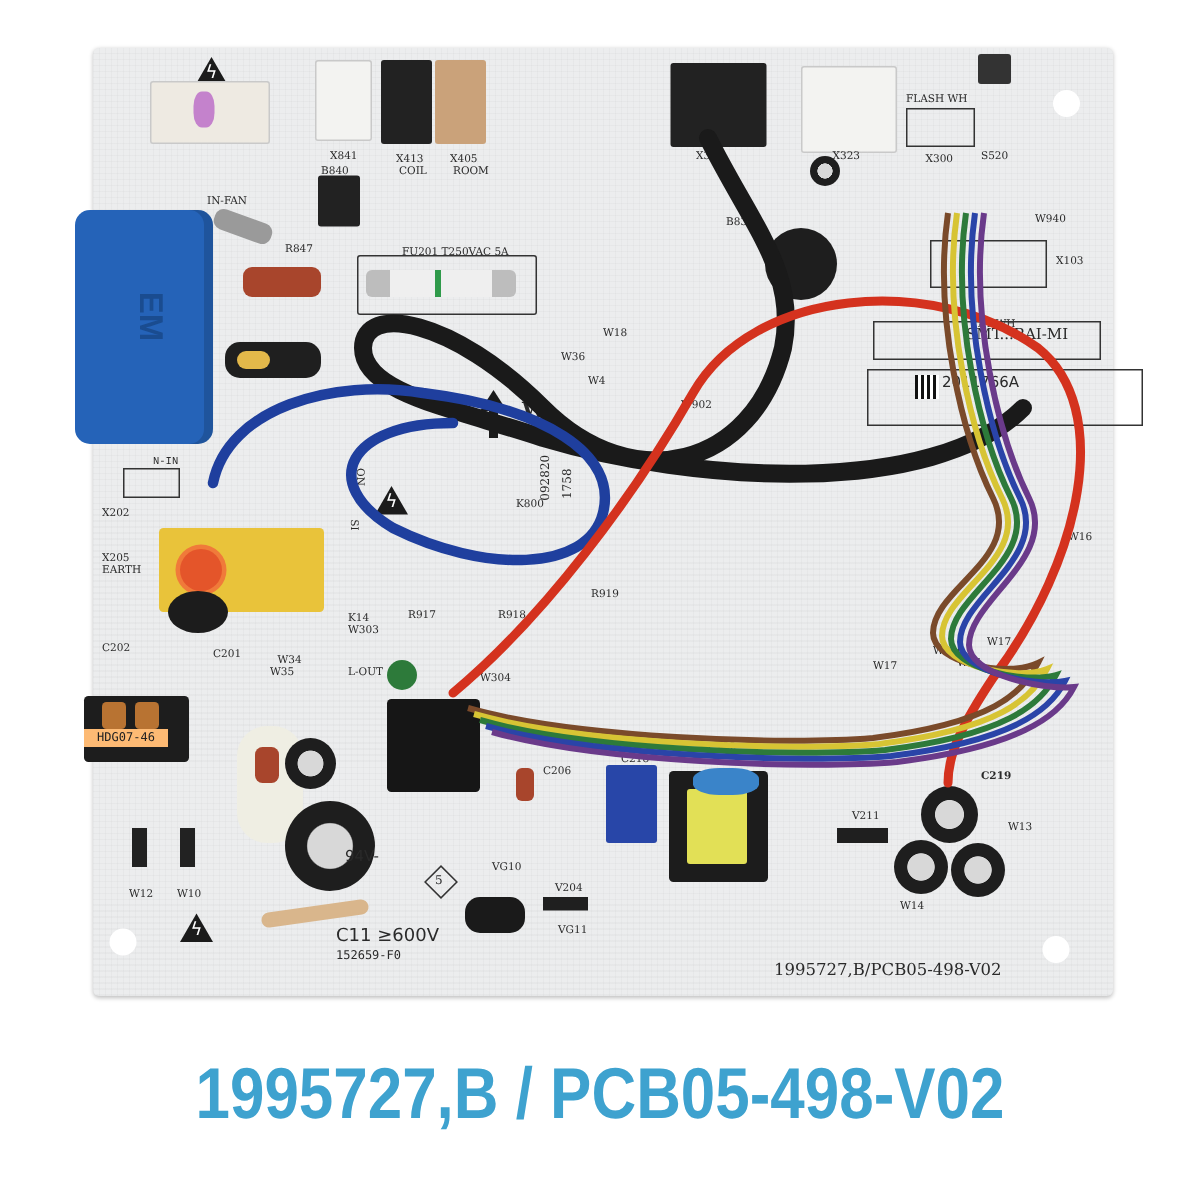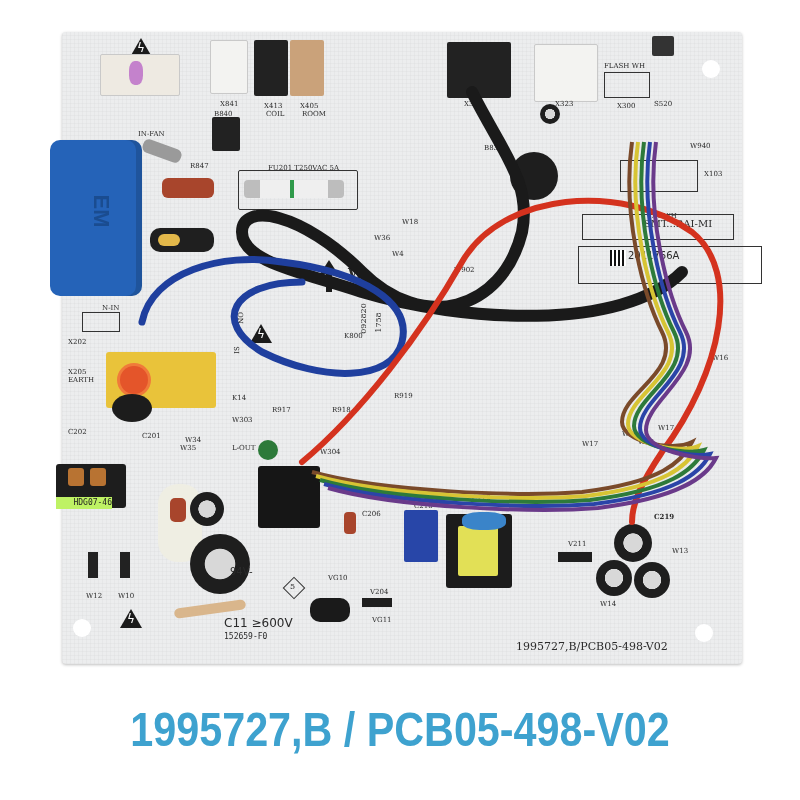--- a/index.html
+++ b/index.html
@@ -95,42 +95,42 @@
   <div class="silk" style="left:306px;top:286px;transform:rotate(-90deg);font-size:8px;">1758</div>
 
   <div class="outline" style="left:520px;top:182px;width:150px;height:24px;"></div>
   <div class="silk silk-m" style="left:582px;top:186px;">SMT...RAI-MI</div>
   <div class="outline" style="left:516px;top:214px;width:182px;height:36px;"></div>
   <div class="abs" style="left:548px;top:218px;width:16px;height:16px;background:repeating-linear-gradient(90deg,#111 0 2px,#fff 2px 4px);"></div>
   <div class="silk silk-m" style="left:566px;top:218px;font-family:'DejaVu Sans',sans-serif;">2011766A</div>
 
   <div class="outline" style="left:20px;top:280px;width:36px;height:18px;"></div>
   <div class="silk" style="left:6px;top:306px;">X202</div>
-  <div class="silk" style="left:40px;top:272px;">N-IN</div>
+  <div class="silk" style="left:40px;top:272px;font-family:Liberation Mono, monospace;">N-IN</div>
   <div class="silk" style="left:6px;top:336px;">X205</div>
   <div class="silk" style="left:6px;top:344px;">EARTH</div>
   <div class="abs" style="left:44px;top:320px;width:110px;height:56px;background:#e9c33a;border-radius:3px;">
     <div style="position:absolute;left:14px;top:14px;width:28px;height:28px;border-radius:50%;background:#e4552a;box-shadow:0 0 0 3px #f07a3a;"></div>
   </div>
   <div class="abs" style="left:50px;top:362px;width:40px;height:28px;background:#1c1c1c;border-radius:50%;"></div>
   <div class="silk" style="left:80px;top:400px;">C201</div>
   <div class="silk" style="left:6px;top:396px;">C202</div>
   <div class="silk" style="left:123px;top:404px;">W34</div>
   <div class="silk" style="left:118px;top:412px;">W35</div>
   <div class="silk" style="left:170px;top:384px;">W303</div>
   <div class="silk" style="left:170px;top:412px;">L-OUT</div>
-  <div class="silk" style="left:170px;top:362px;">K14</div>
+  <div class="silk" style="left:170px;top:376px;">K14</div>
   <div class="silk" style="left:210px;top:374px;">R917</div>
   <div class="silk" style="left:270px;top:374px;">R918</div>
   <div class="silk" style="left:332px;top:360px;">R919</div>
 
   <div class="abs" style="left:-6px;top:432px;width:70px;height:44px;background:#1d1d1d;border-radius:3px;">
     <div style="position:absolute;left:12px;top:4px;width:16px;height:18px;background:#b87332;border-radius:3px;"></div>
     <div style="position:absolute;left:34px;top:4px;width:16px;height:18px;background:#b87332;border-radius:3px;"></div>
-    <div style="position:absolute;left:0;top:33px;width:56px;height:12px;background:#bef264;color:#222;font-size:8px;line-height:12px;text-align:right;font-family:'DejaVu Sans Mono',monospace;">HDG07-46</div>
+    <div style="position:absolute;left:0;top:22px;width:56px;height:12px;background:#fdba74;color:#222;font-size:8px;line-height:12px;text-align:center;font-family:'DejaVu Sans Mono',monospace;">HDG07-46</div>
   </div>
   <div class="silk" style="left:24px;top:560px;">W12</div>
   <div class="silk" style="left:56px;top:560px;">W10</div>
   <div class="abs" style="left:26px;top:520px;width:10px;height:26px;background:#222;"></div>
   <div class="abs" style="left:58px;top:520px;width:10px;height:26px;background:#222;"></div>
   <div class="abs" style="left:96px;top:452px;width:44px;height:78px;background:#efeee3;border-radius:20px;"></div>
   <div class="abs" style="left:108px;top:466px;width:16px;height:24px;background:#a8452c;border-radius:5px;"></div>
   <div class="cap" style="left:128px;top:460px;width:34px;height:34px;"></div>
   <div class="cap" style="left:128px;top:502px;width:60px;height:60px;"></div>
   <div class="abs" style="left:112px;top:572px;width:72px;height:10px;background:#d9b68c;border-radius:5px;transform:rotate(-8deg);"></div>

